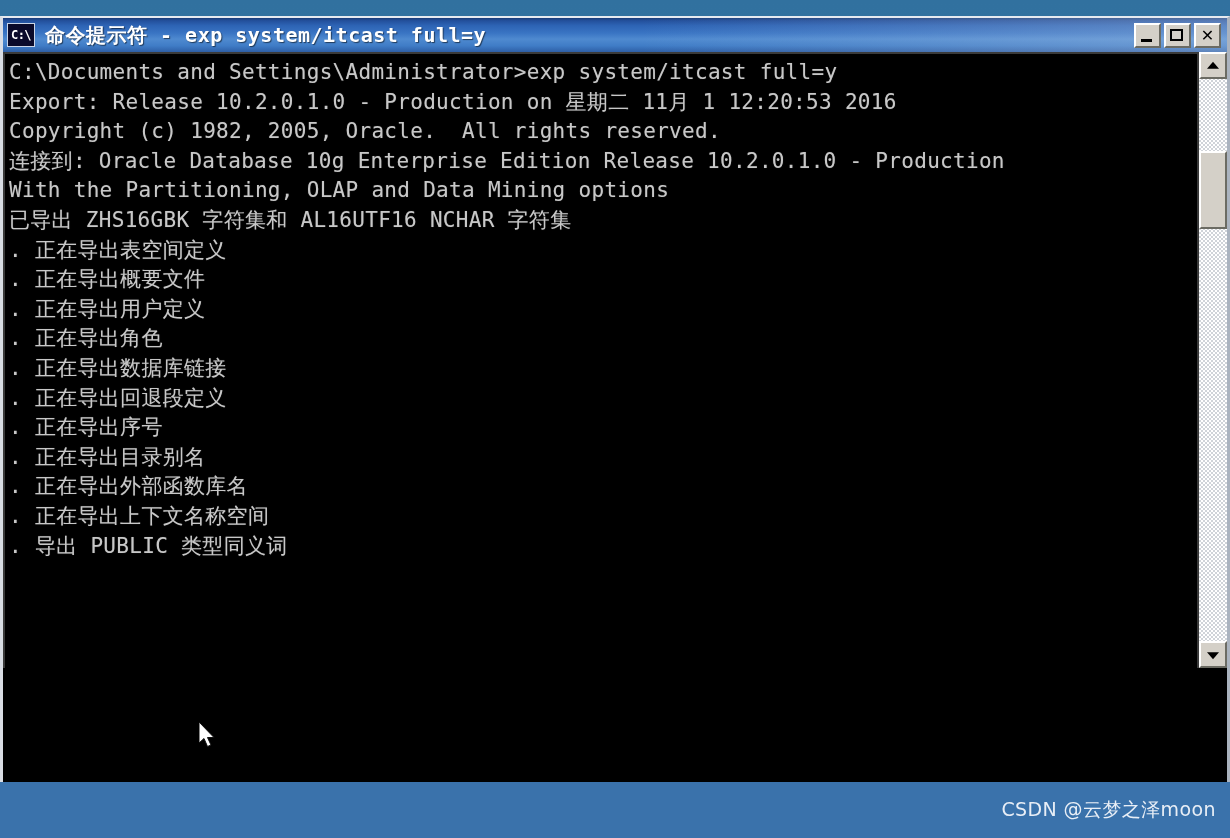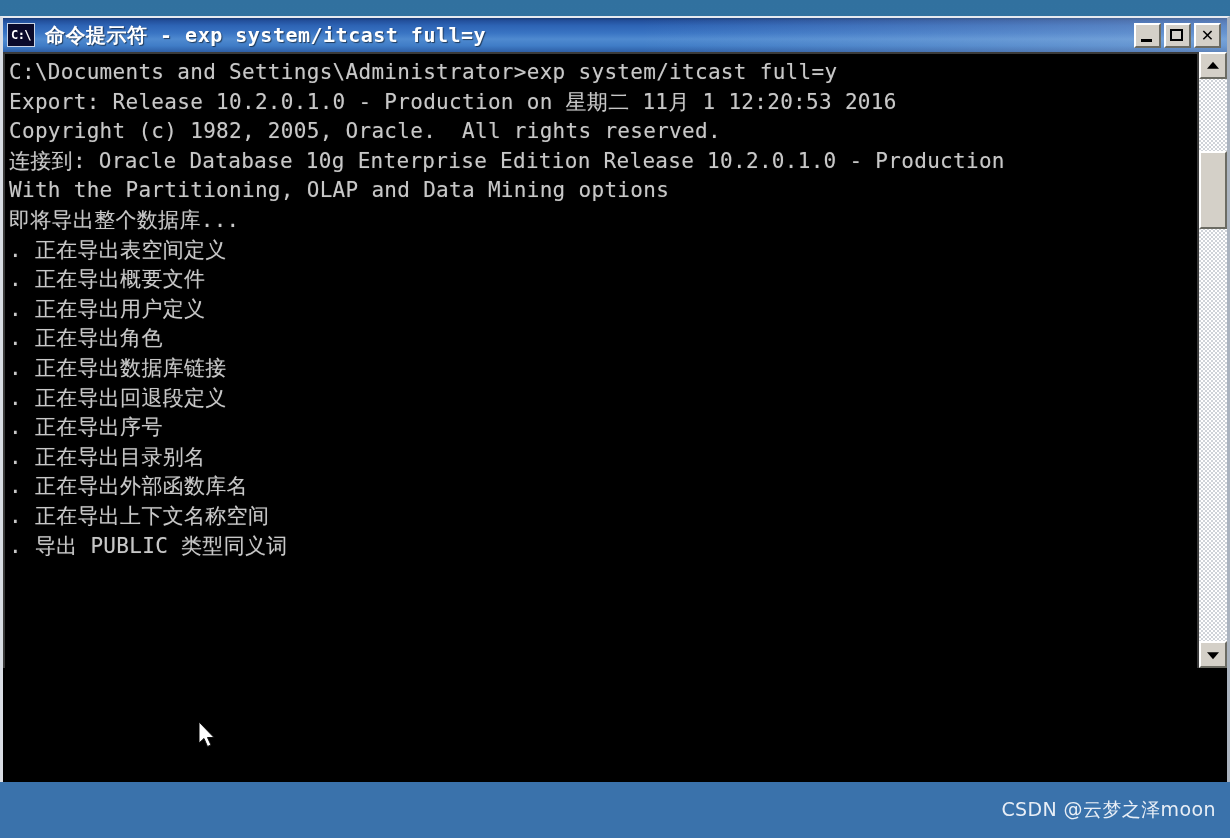--- a/index.html
+++ b/index.html
@@ -271,22 +271,22 @@
       <div class="console" id="console-text">
           <div class="line">C:\Documents and Settings\Administrator&gt;exp system/itcast full=y</div>
           <div class="line blank"></div>
           <div class="line">Export: Release 10.2.0.1.0 - Production on 星期二 11月 1 12:20:53 2016</div>
           <div class="line blank"></div>
           <div class="line">Copyright (c) 1982, 2005, Oracle.  All rights reserved.</div>
           <div class="line blank"></div>
           <div class="line blank"></div>
           <div class="line">连接到: Oracle Database 10g Enterprise Edition Release 10.2.0.1.0 - Production</div>
           <div class="line">With the Partitioning, OLAP and Data Mining options</div>
-          <div class="line blank"></div>
-          <div class="line">即将导出整个数据库...</div>
+          <div class="line">已导出 ZHS16GBK 字符集和 AL16UTF16 NCHAR 字符集</div>
+          <div class="line blank"></div>
           <div class="line">. 正在导出表空间定义</div>
           <div class="line">. 正在导出概要文件</div>
           <div class="line">. 正在导出用户定义</div>
           <div class="line">. 正在导出角色</div>
           <div class="line">. 正在导出数据库链接</div>
           <div class="line">. 正在导出回退段定义</div>
           <div class="line">. 正在导出序号</div>
           <div class="line">. 正在导出目录别名</div>
           <div class="line">. 正在导出外部函数库名</div>
           <div class="line">. 正在导出上下文名称空间</div>

